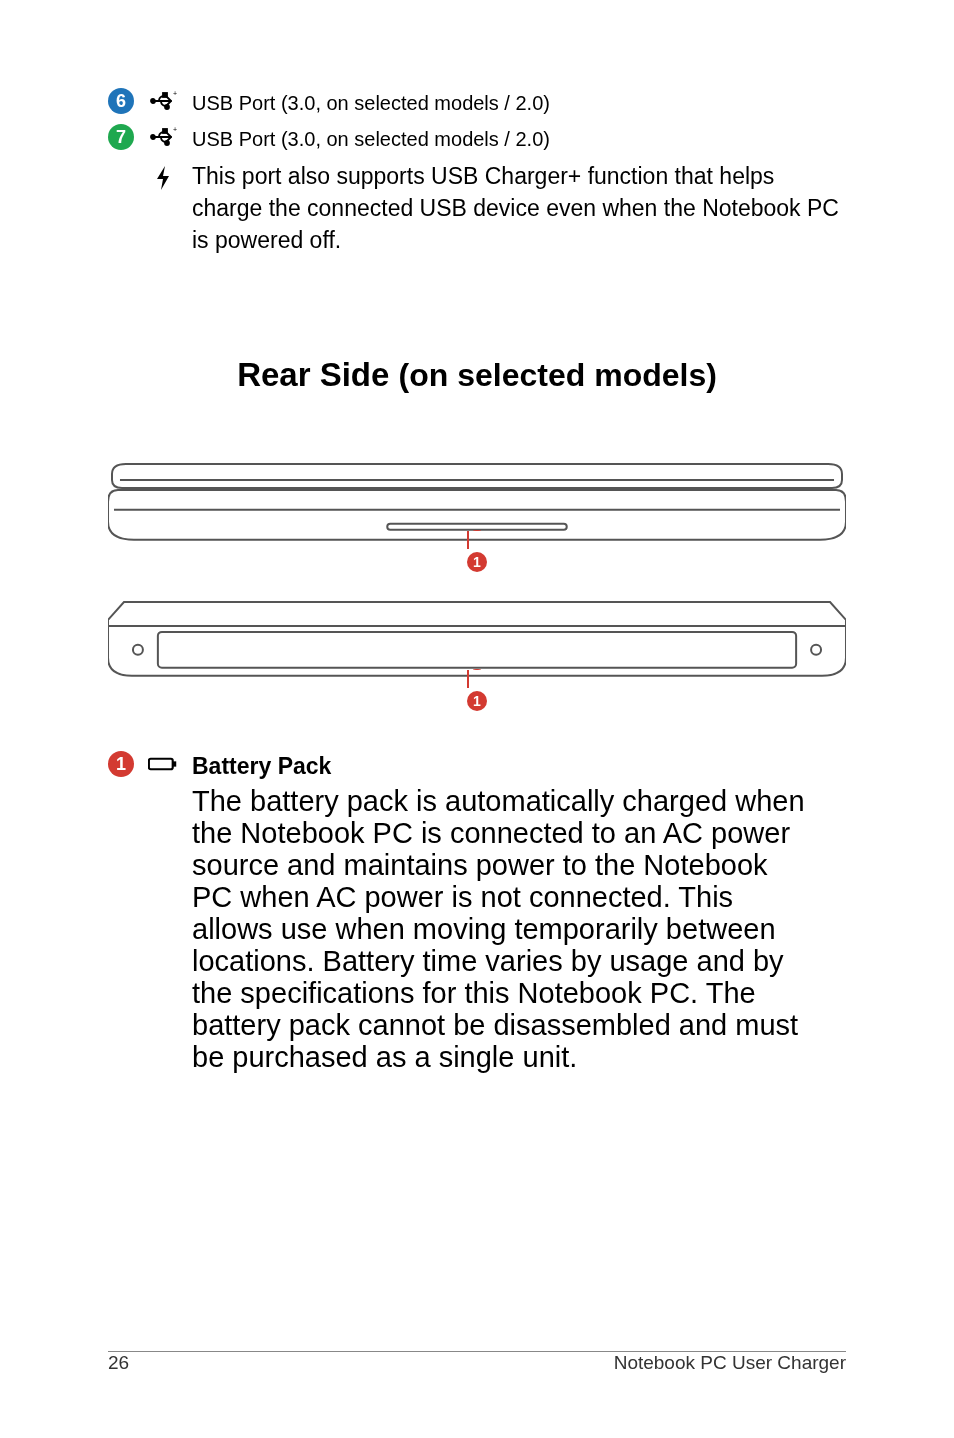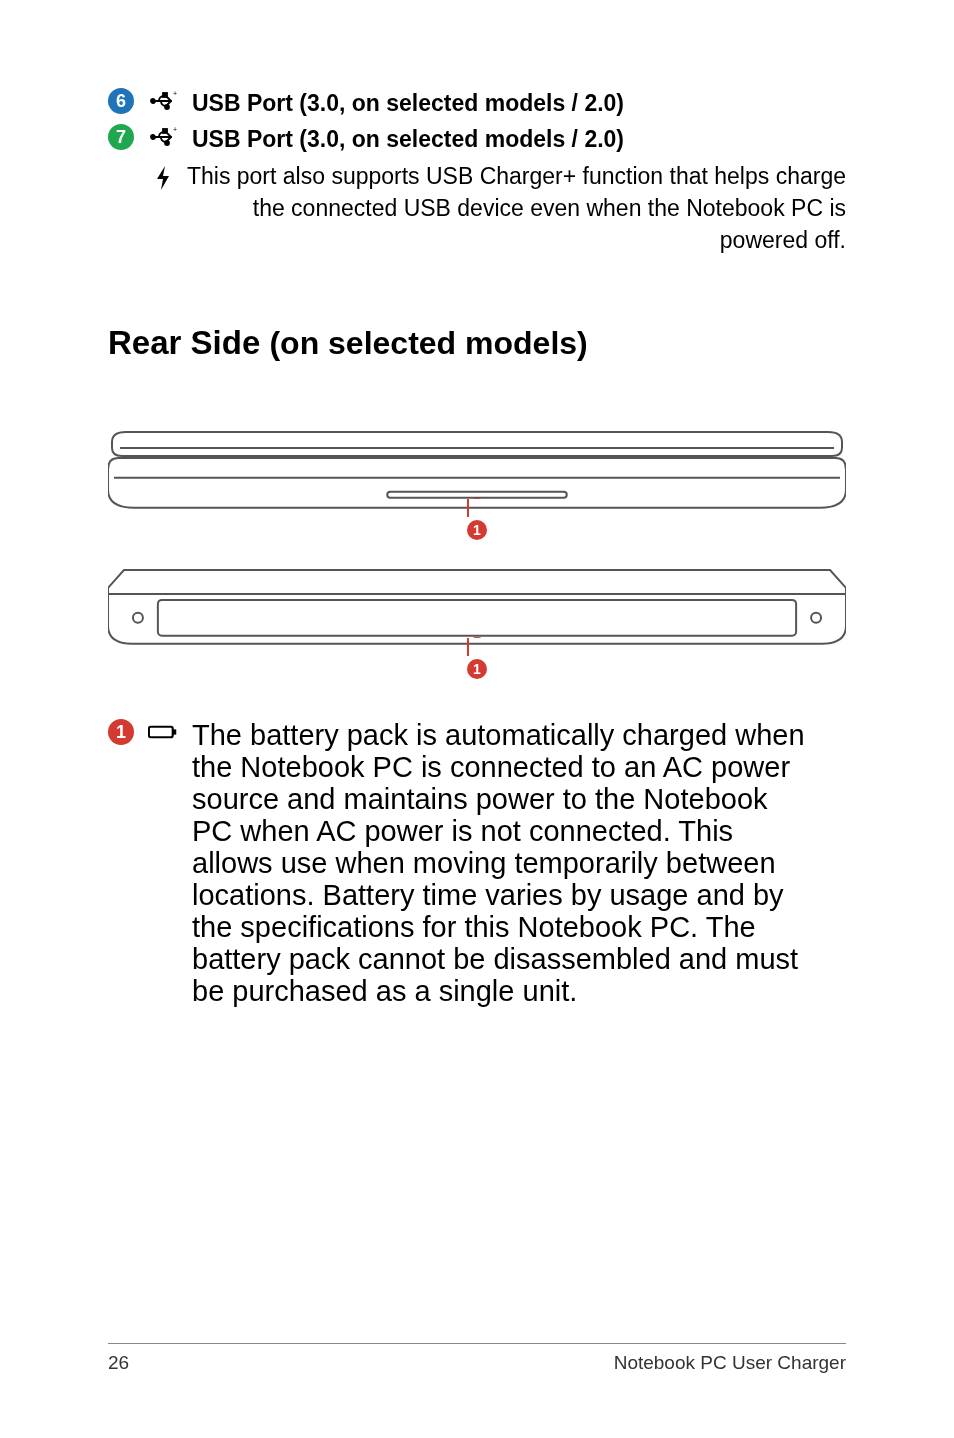--- a/index.html
+++ b/index.html
@@ -39,47 +39,48 @@
     margin-bottom: 6px;
   }
   .item-row .icon-slot {
     width: 30px;
     display: flex;
     justify-content: center;
     padding-top: 2px;
     flex: none;
   }
   .item-row .label {
-    font-weight: 700;
-    font-size: 23px;
+    font-weight: 400;
+    font-size: 20px;
     line-height: 30px;
   }
   .sub-row {
     display: flex;
     align-items: flex-start;
     margin-left: 40px;
+    gap: 14px;
     margin-top: 2px;
-    text-align: right;
   }
   .sub-row .icon-slot {
     width: 30px;
     display: flex;
     justify-content: center;
     padding-top: 4px;
     flex: none;
   }
   .sub-row .desc {
     font-size: 23px;
     line-height: 32px;
   }
 
   h2.section {
-    margin-top: 68px;
+    margin-top: 100px;
     font-size: 33px;
     font-weight: 700;
+    text-align: center;
   }
   h2.section .qual {
     font-family: Arial, sans-serif;
     font-weight: 700;
     font-size: 32px;
   }
 
   
   .diagram-area {
     margin-top: 56px;
@@ -121,21 +122,20 @@
     line-height: 32px;
   }
 
   
   .footer {
     position: absolute;
     left: 108px;
     right: 108px;
     bottom: 64px;
     border-top: 1px solid #888;
-    padding-top: 8px;
     display: flex;
     justify-content: space-between;
     font-size: 19px;
     color: #333;
   }
 </style>
 </head>
 <body>
 
 <div class="page">
@@ -242,20 +242,21 @@
 
   <div class="item-row battery">
     <span class="callout red">1</span>
     <span class="icon-slot">
       <svg width="34" height="22" viewBox="0 0 34 22">
         <rect x="1" y="5" width="27" height="12" rx="2" fill="none" stroke="#000" stroke-width="2.4"></rect>
         <rect x="28" y="8" width="4" height="6" fill="#000"></rect>
       </svg>
     </span>
     <div class="item-body">
+      <span class="label">Battery Pack</span>
       <span class="desc">The battery pack is automatically charged when the Notebook PC is connected to an AC power source and maintains power to the Notebook PC when AC power is not connected. This allows use when moving temporarily between locations. Battery time varies by usage and by the specifications for this Notebook PC. The battery pack cannot be disassembled and must be purchased as a single unit.</span>
     </div>
   </div>
 
 </div>
 
 <div class="footer">
   <span>26</span>
   <span>Notebook PC User Charger</span>
 </div>

